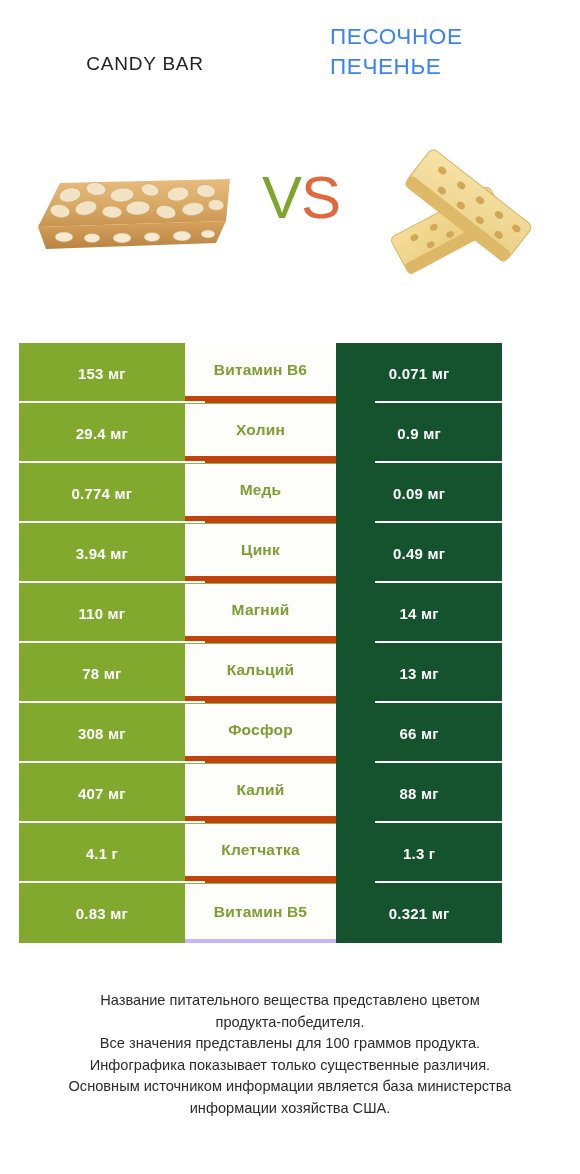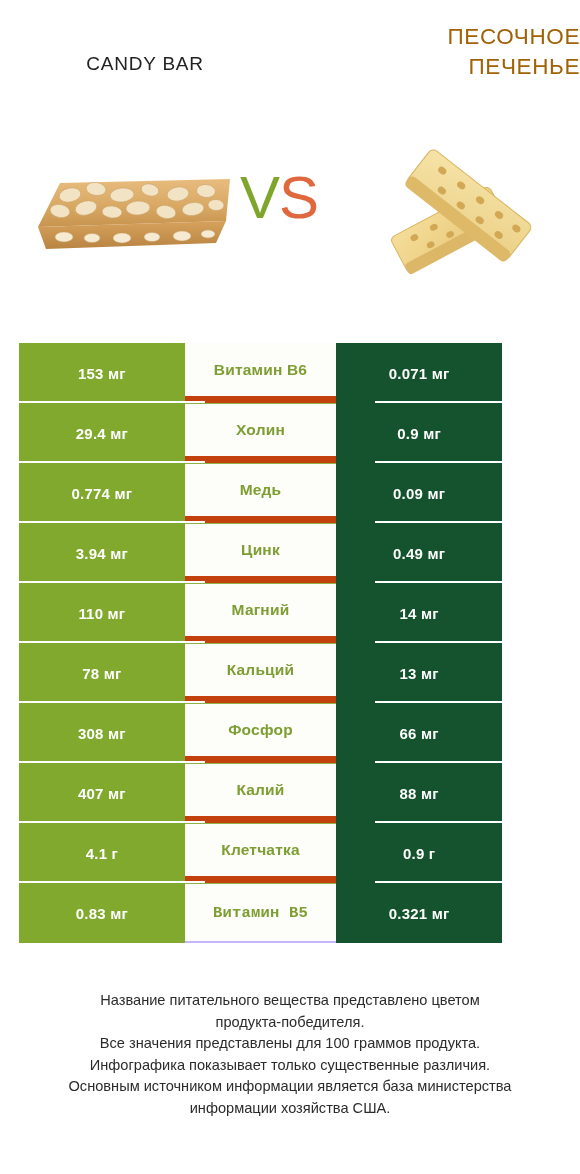--- a/index.html
+++ b/index.html
@@ -34,25 +34,25 @@
     letter-spacing: 0.8px;
     color: #222222;
     text-transform: uppercase;
     line-height: 1.25;
   }
   .title-right {
     position: absolute;
     left: 330px;
     top: 22px;
     width: 250px;
-    text-align: right;
+    text-align: left;
     font-size: 22.5px;
     font-weight: 400;
     letter-spacing: 0.6px;
-    color: #a16207;
+    color: #3b82f6;
     text-transform: uppercase;
     line-height: 1.32;
   }
   .title-right .ln { display: block; }
 
   
   .products {
     position: absolute;
     top: 110px;
     left: 0;
@@ -73,21 +73,21 @@
     top: 15px;
     width: 185px;
     height: 160px;
   }
 
   .vs {
     position: absolute;
     left: 240px;
     top: 58px;
     width: 100px;
-    text-align: left;
+    text-align: right;
     font-size: 60px;
     font-weight: 400;
     letter-spacing: -1px;
     line-height: 1;
   }
   .vs .v { color: #7FA62C; }
   .vs .s { color: #E0683F; }
 
   
   .table {
@@ -121,21 +121,21 @@
     width: 170px;
     background: #fdfdfa;
     color: #7D9E32;
     font-weight: 700;
     font-size: 15.5px;
     border-top: 1px solid #93b14b;
     border-bottom: 7px solid #c2410c;
     letter-spacing: 0.2px;
   }
   .row:first-child .cell-mid { border-top: 1px solid #fdfdfa; }
-  .row:last-child  .cell-mid { border-bottom: 2px solid #c4b5fd; font-family: Liberation Mono, monospace; }
+  .row:last-child  .cell-mid { border-bottom: 4px solid #c4b5fd; }
   .cell-right {
     width: 186px;
     background: #14532d;
     color: #ffffff;
     font-weight: 700;
     letter-spacing: 0.2px;
   }
   .gap-l, .gap-r {
     position: absolute;
     left: 0;
@@ -322,21 +322,21 @@
     <div class="row">
       <div class="cell cell-left">407 мг</div>
       <div class="cell cell-mid">Калий</div>
       <div class="cell cell-right">88 мг</div>
       <div class="gap-l" style="top: 58px;"></div>
       <div class="gap-r" style="top: 58px;"></div>
     </div>
     <div class="row">
       <div class="cell cell-left">4.1 г</div>
       <div class="cell cell-mid">Клетчатка</div>
-      <div class="cell cell-right">0.9 г</div>
+      <div class="cell cell-right">1.3 г</div>
       <div class="gap-l" style="top: 58px;"></div>
       <div class="gap-r" style="top: 58px;"></div>
     </div>
     <div class="row">
       <div class="cell cell-left">0.83 мг</div>
       <div class="cell cell-mid">Витамин B5</div>
       <div class="cell cell-right">0.321 мг</div>
     </div>
   </div>
 

